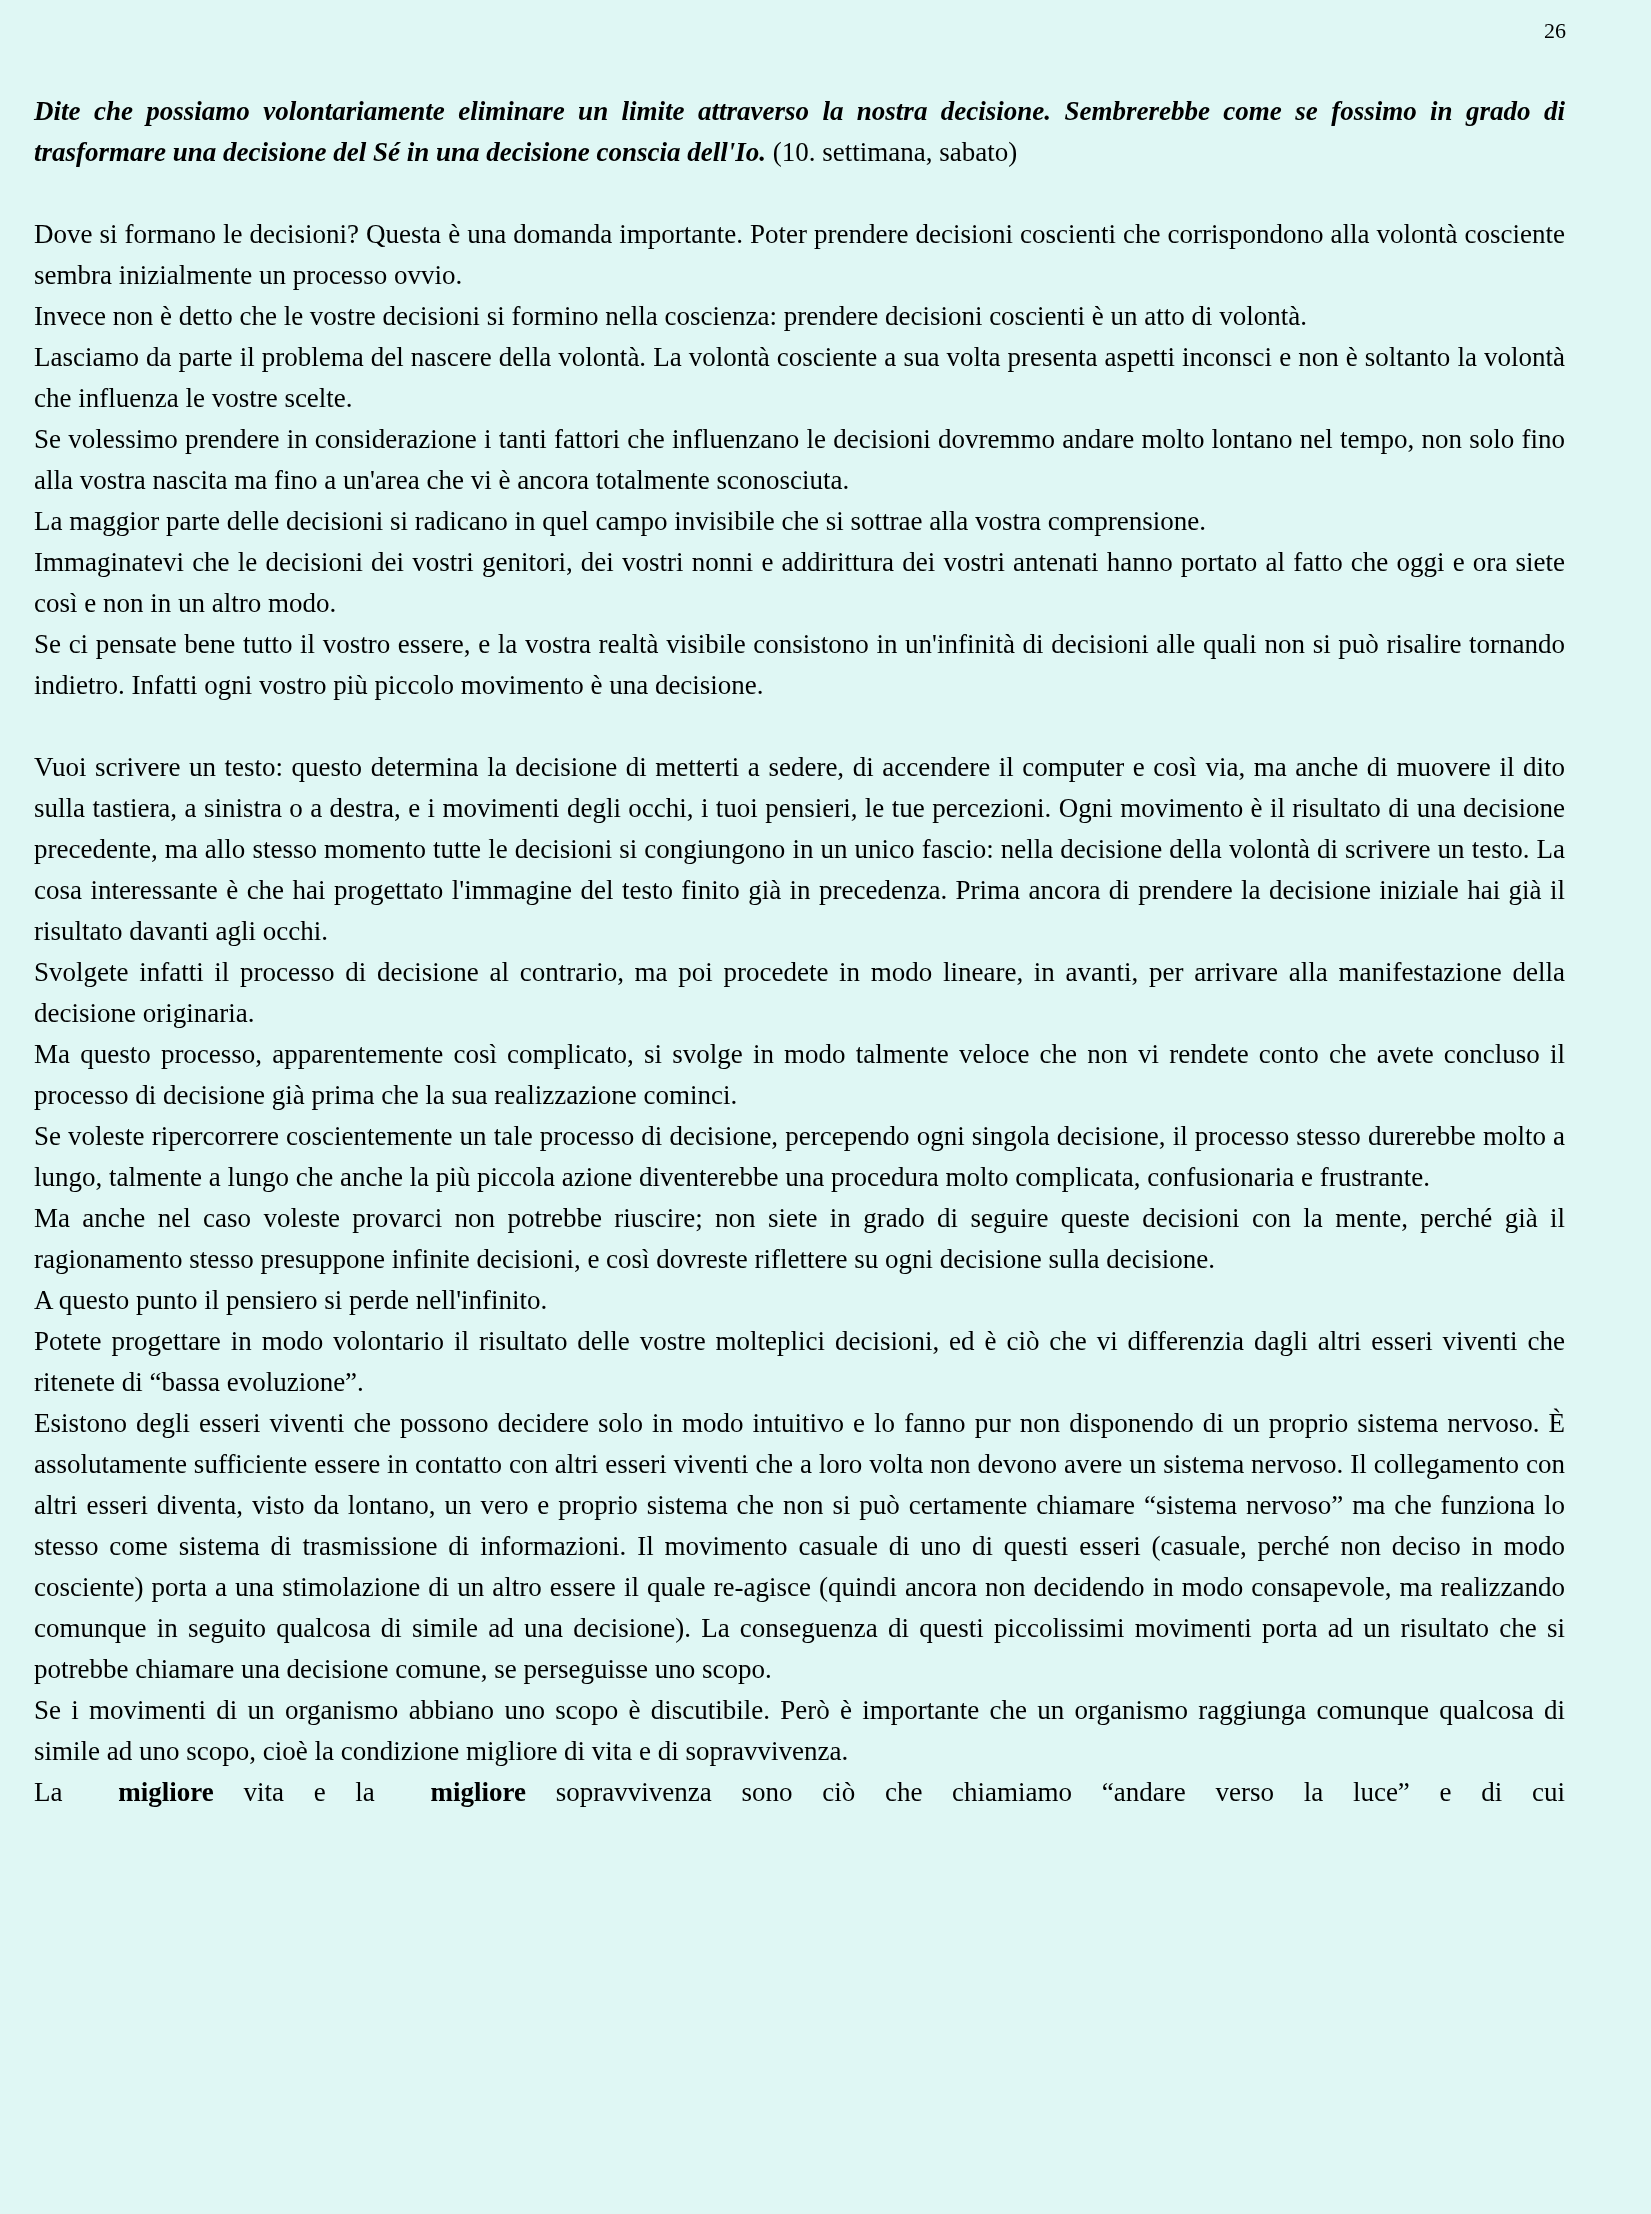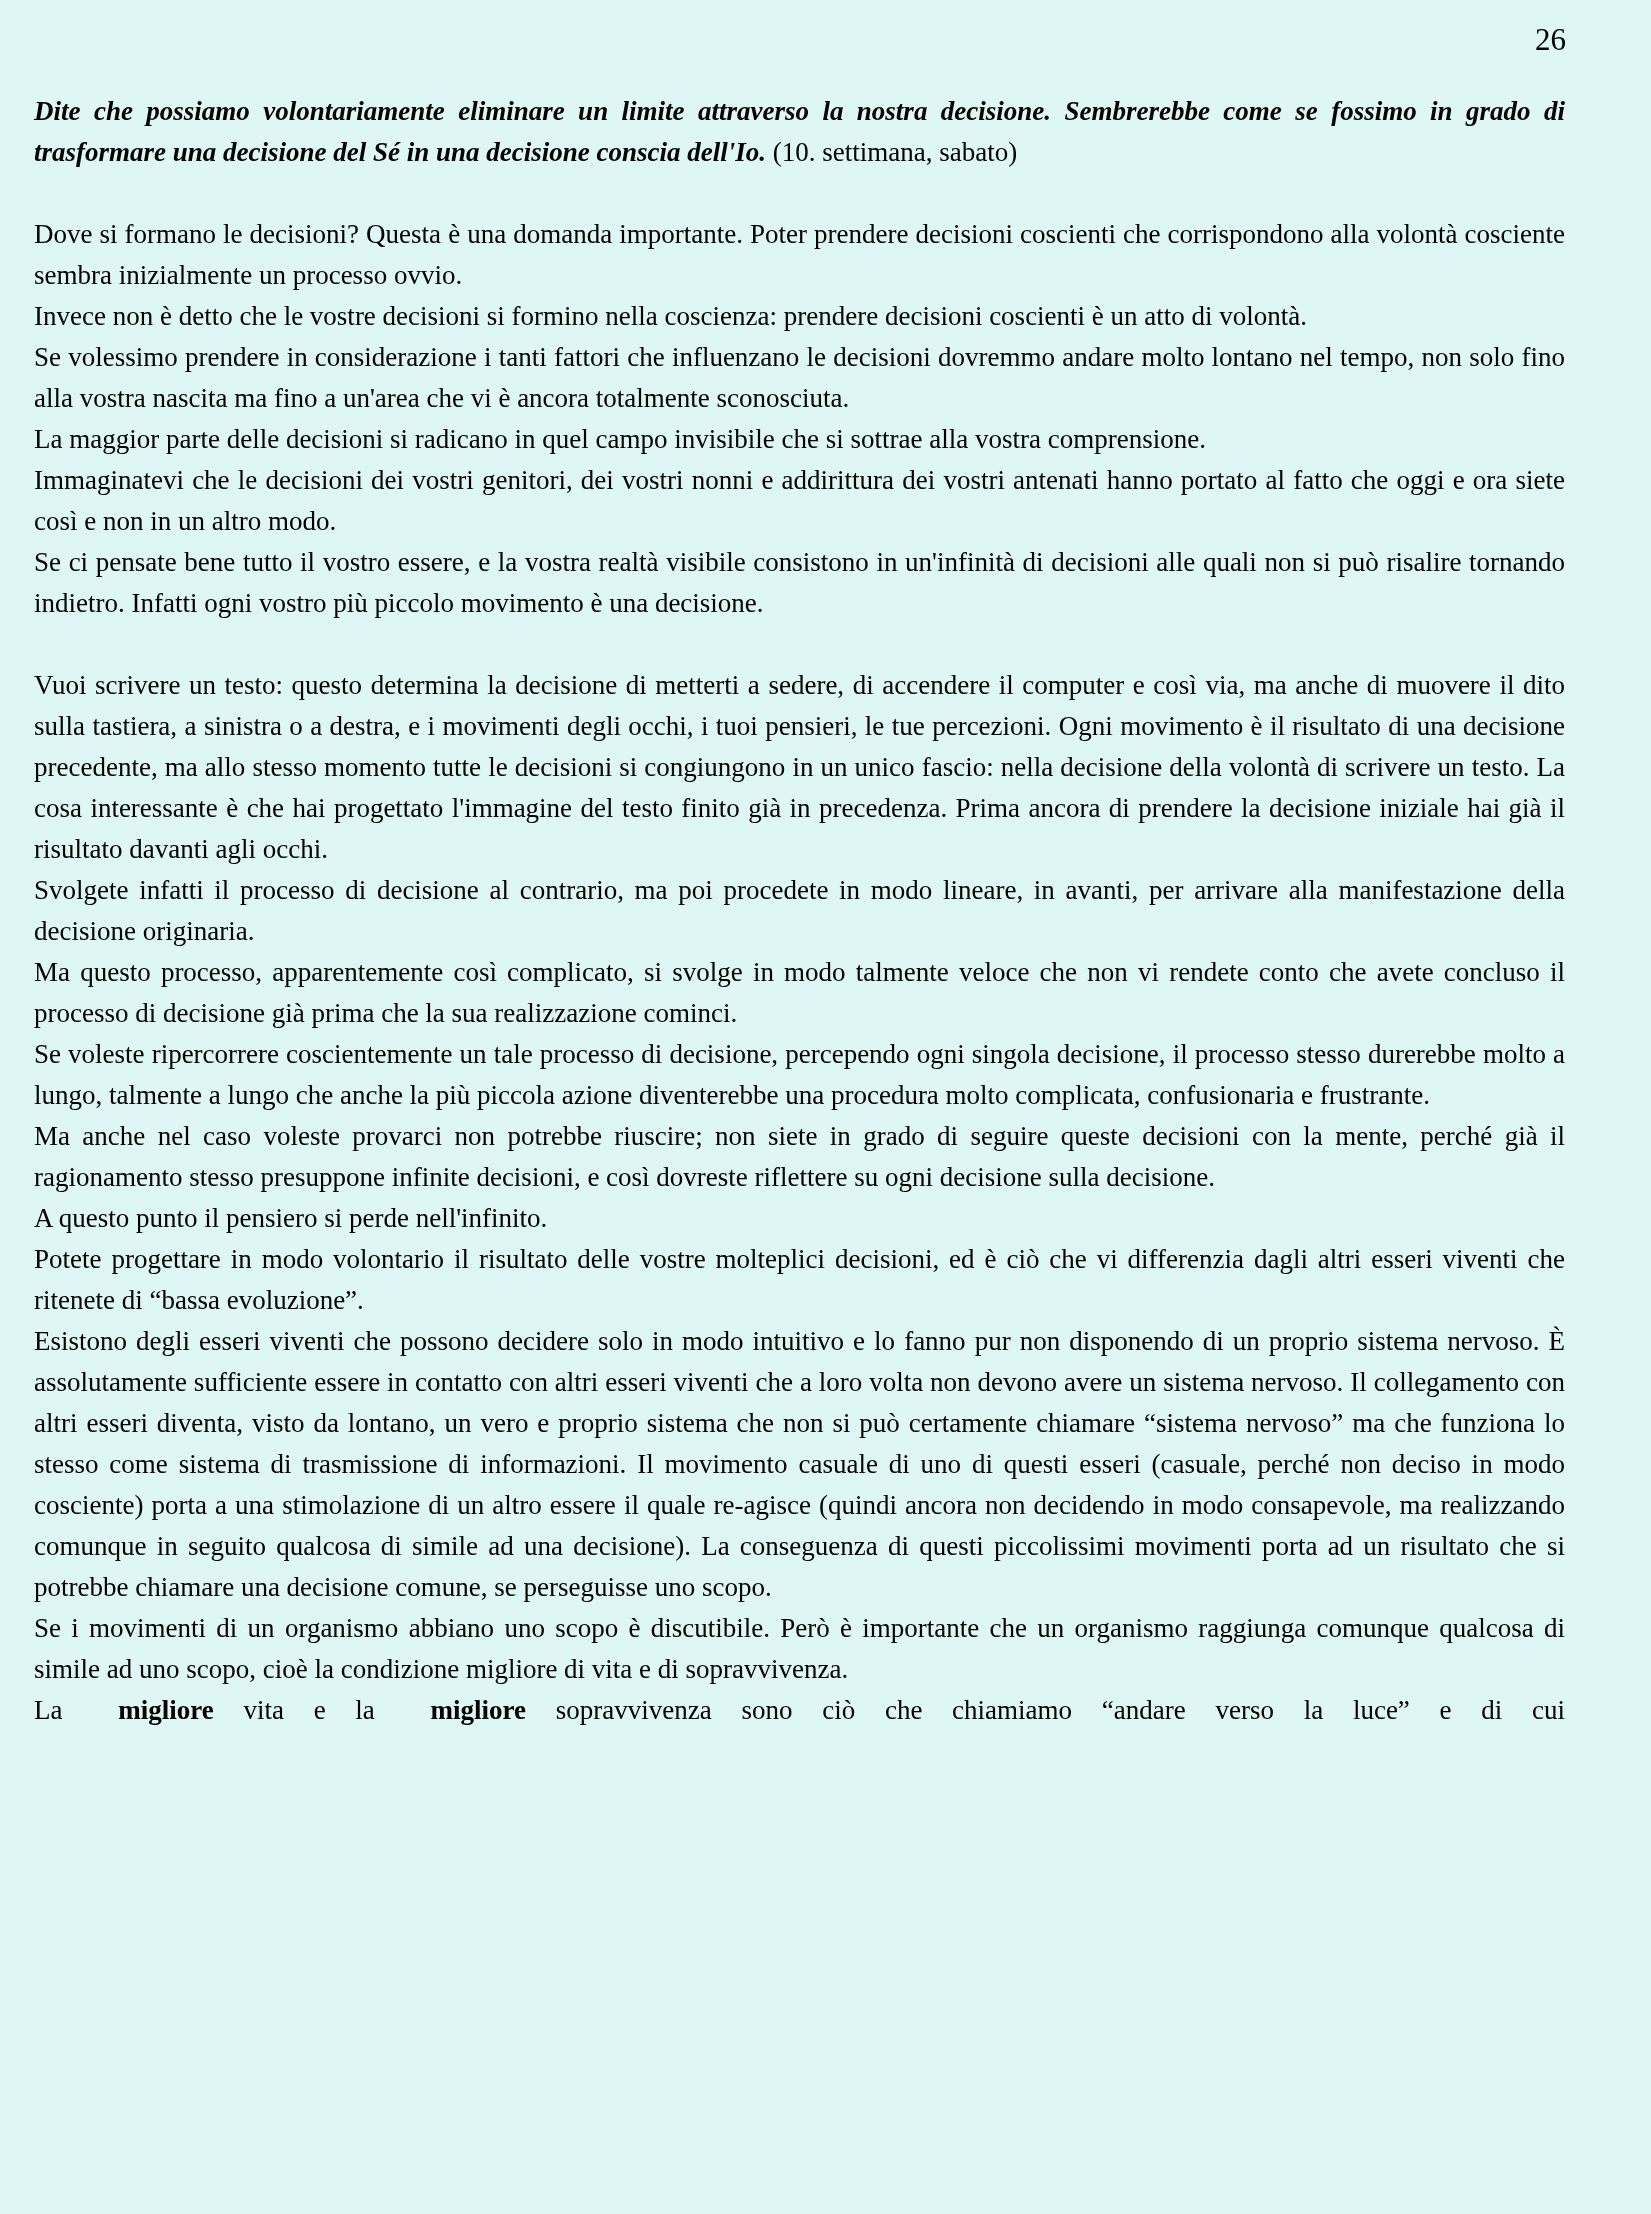--- a/index.html
+++ b/index.html
@@ -12,23 +12,22 @@
       background: #dff7f4;
       position: relative;
       overflow: hidden;
       font-family: "Liberation Serif", "DejaVu Serif", serif;
       color: #000000;
     }
     .page-number {
       position: absolute;
       top: 13.8px;
       right: 86px;
-      font-size: 31px;
+      font-size: 22px;
       line-height: 34px;
-      margin-top: 9px;
     }
     .content {
       position: absolute;
       left: 34px;
       top: 91px;
       width: 1531px;
       font-size: 27px;
       line-height: 41px;
     }
     .para {
@@ -53,20 +52,21 @@
 <body>
 
 <div class="page-number">26</div>
 
 <div class="content">
 
   <p class="para question"><span>Dite che possiamo volontariamente eliminare un limite attraverso la nostra decisione. Sembrerebbe come se fossimo in grado di trasformare una decisione del Sé in una decisione conscia dell'Io.</span><span class="ref"> (10. settimana, sabato)</span></p>
 
   <p class="para gap">Dove si formano le decisioni? Questa è una domanda importante. Poter prendere decisioni coscienti che corrispondono alla volontà cosciente sembra inizialmente un processo ovvio.</p>
   <p class="para">Invece non è detto che le vostre decisioni si formino nella coscienza: prendere decisioni coscienti è un atto di volontà.</p>
+  <p class="para">Lasciamo da parte il problema del nascere della volontà. La volontà cosciente a sua volta presenta aspetti inconsci e non è soltanto la volontà che influenza le vostre scelte.</p>
   <p class="para">Se volessimo prendere in considerazione i tanti fattori che influenzano le decisioni dovremmo andare molto lontano nel tempo, non solo fino alla vostra nascita ma fino a un'area che vi è ancora totalmente sconosciuta.</p>
   <p class="para">La maggior parte delle decisioni si radicano in quel campo invisibile che si sottrae alla vostra comprensione.</p>
   <p class="para">Immaginatevi che le decisioni dei vostri genitori, dei vostri nonni e addirittura dei vostri antenati hanno portato al fatto che oggi e ora siete così e non in un altro modo.</p>
   <p class="para">Se ci pensate bene tutto il vostro essere, e la vostra realtà visibile consistono in un'infinità di decisioni alle quali non si può risalire tornando indietro. Infatti ogni vostro più piccolo movimento è una decisione.</p>
 
   <p class="para gap">Vuoi scrivere un testo: questo determina la decisione di metterti a sedere, di accendere il computer e così via, ma anche di muovere il dito sulla tastiera, a sinistra o a destra, e i movimenti degli occhi, i tuoi pensieri, le tue percezioni. Ogni movimento è il risultato di una decisione precedente, ma allo stesso momento tutte le decisioni si congiungono in un unico fascio: nella decisione della volontà di scrivere un testo. La cosa interessante è che hai progettato l'immagine del testo finito già in precedenza. Prima ancora di prendere la decisione iniziale hai già il risultato davanti agli occhi.</p>
   <p class="para">Svolgete infatti il processo di decisione al contrario, ma poi procedete in modo lineare, in avanti, per arrivare alla manifestazione della decisione originaria.</p>
   <p class="para">Ma questo processo, apparentemente così complicato, si svolge in modo talmente veloce che non vi rendete conto che avete concluso il processo di decisione già prima che la sua realizzazione cominci.</p>
   <p class="para">Se voleste ripercorrere coscientemente un tale processo di decisione, percependo ogni singola decisione, il processo stesso durerebbe molto a lungo, talmente a lungo che anche la più piccola azione diventerebbe una procedura molto complicata, confusionaria e frustrante.</p>
   <p class="para">Ma anche nel caso voleste provarci non potrebbe riuscire; non siete in grado di seguire queste decisioni con la mente, perché già il ragionamento stesso presuppone infinite decisioni, e così dovreste riflettere su ogni decisione sulla decisione.</p>

